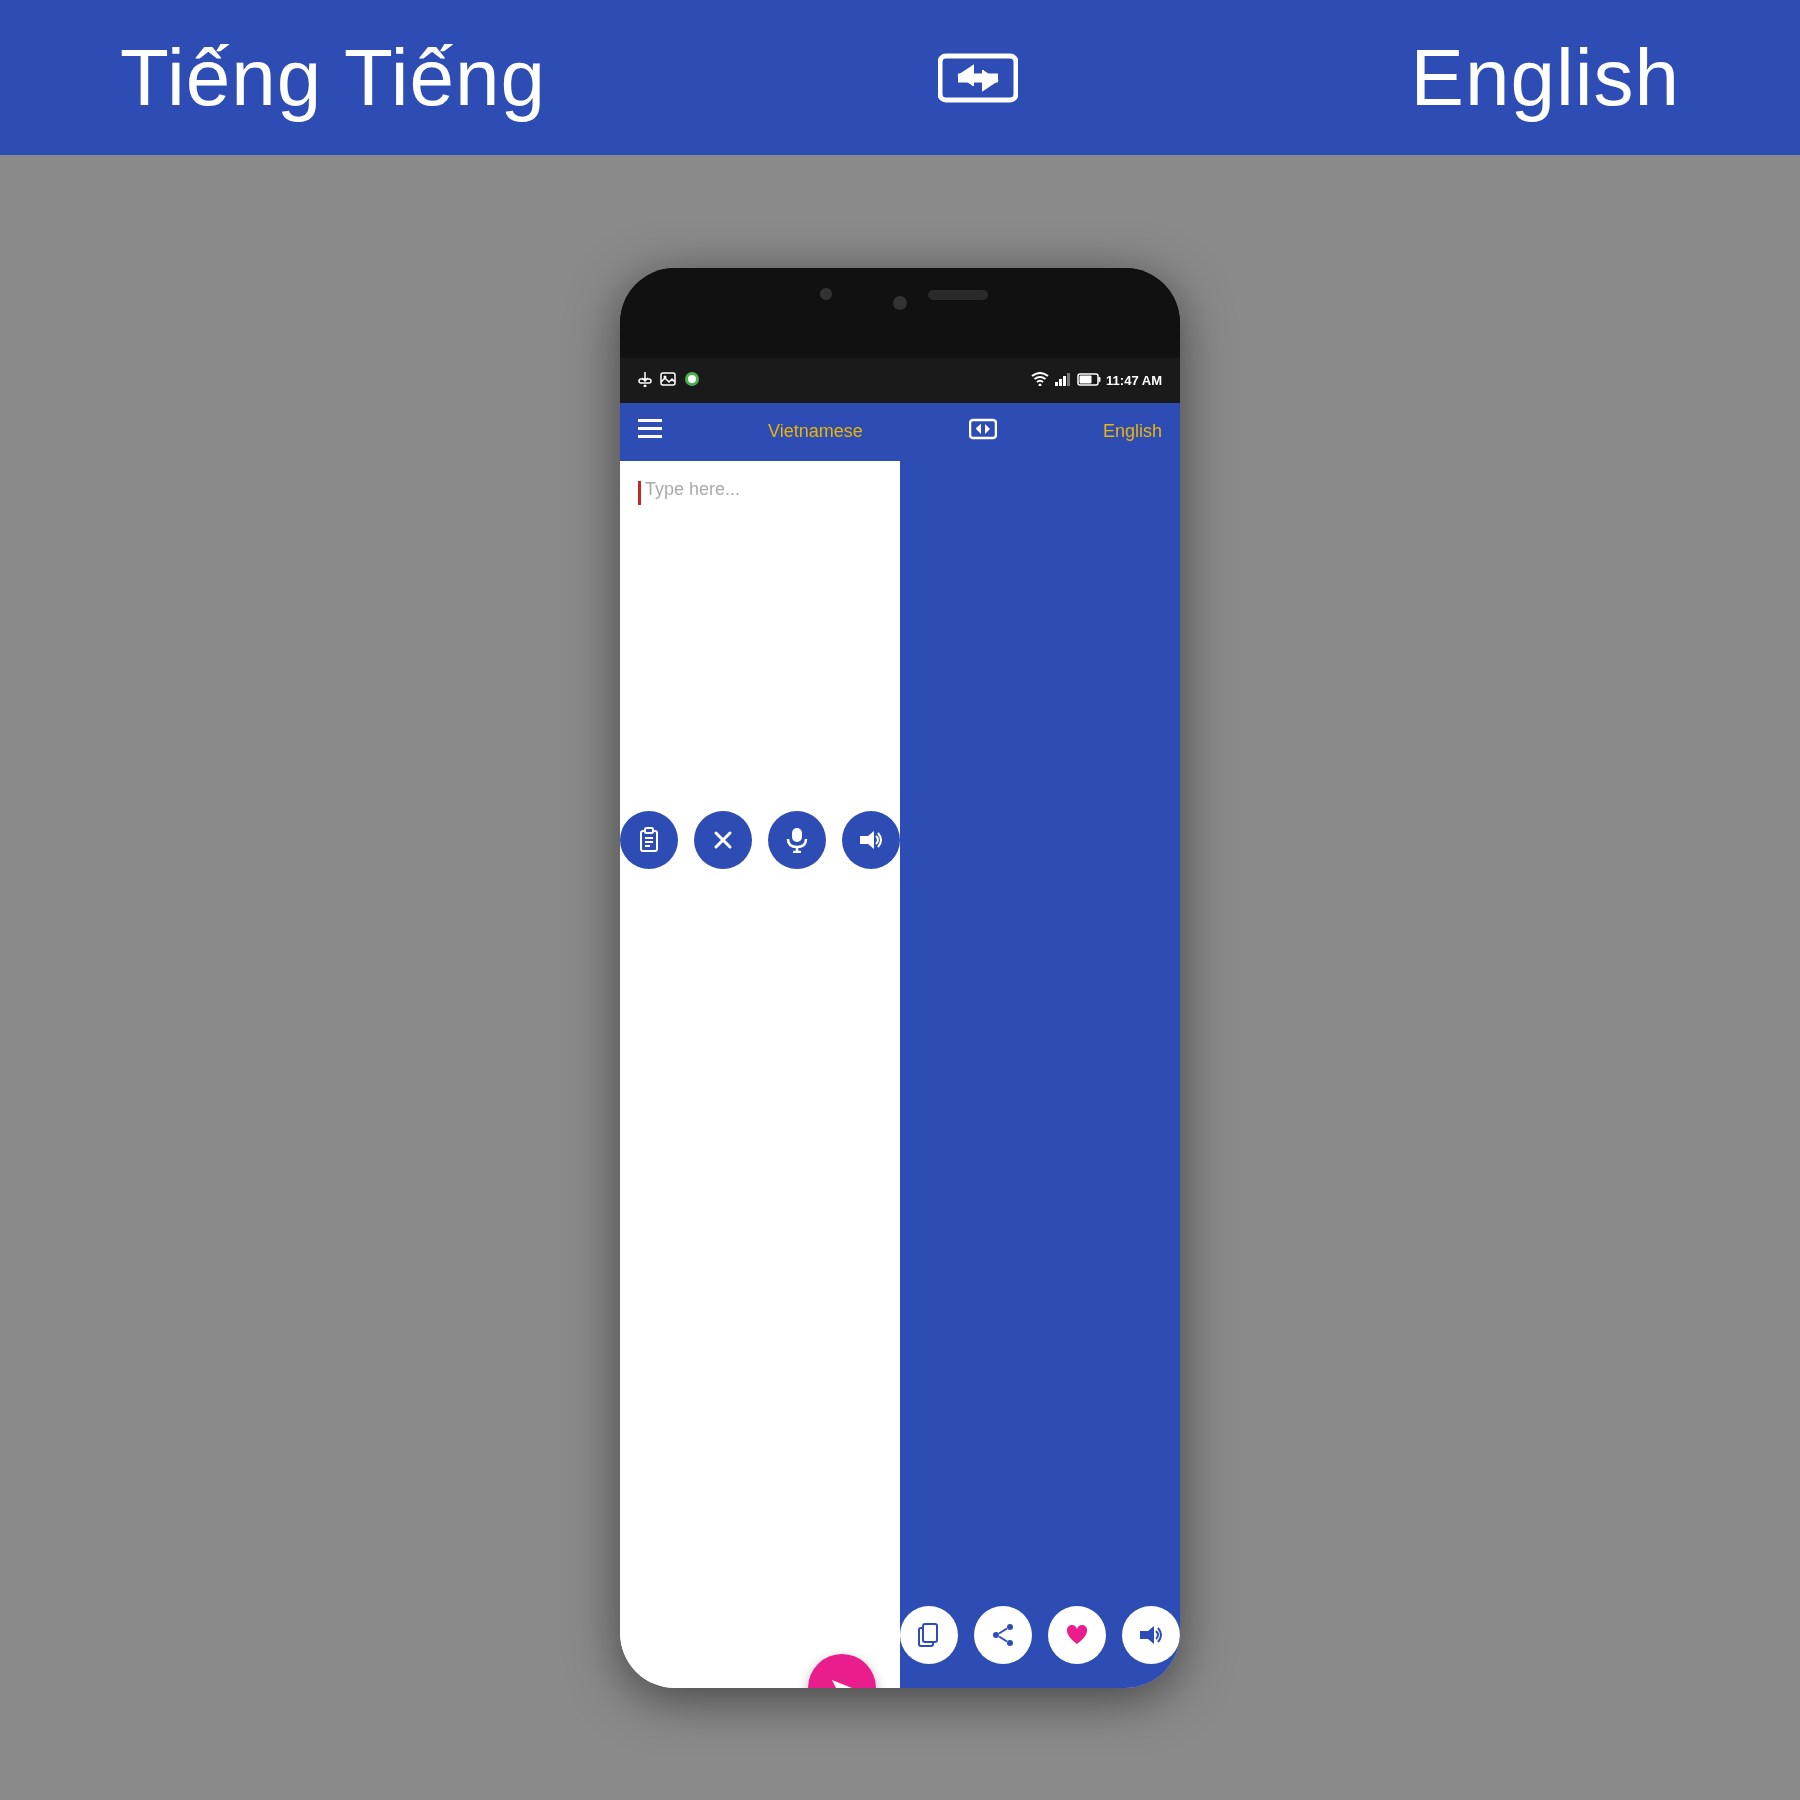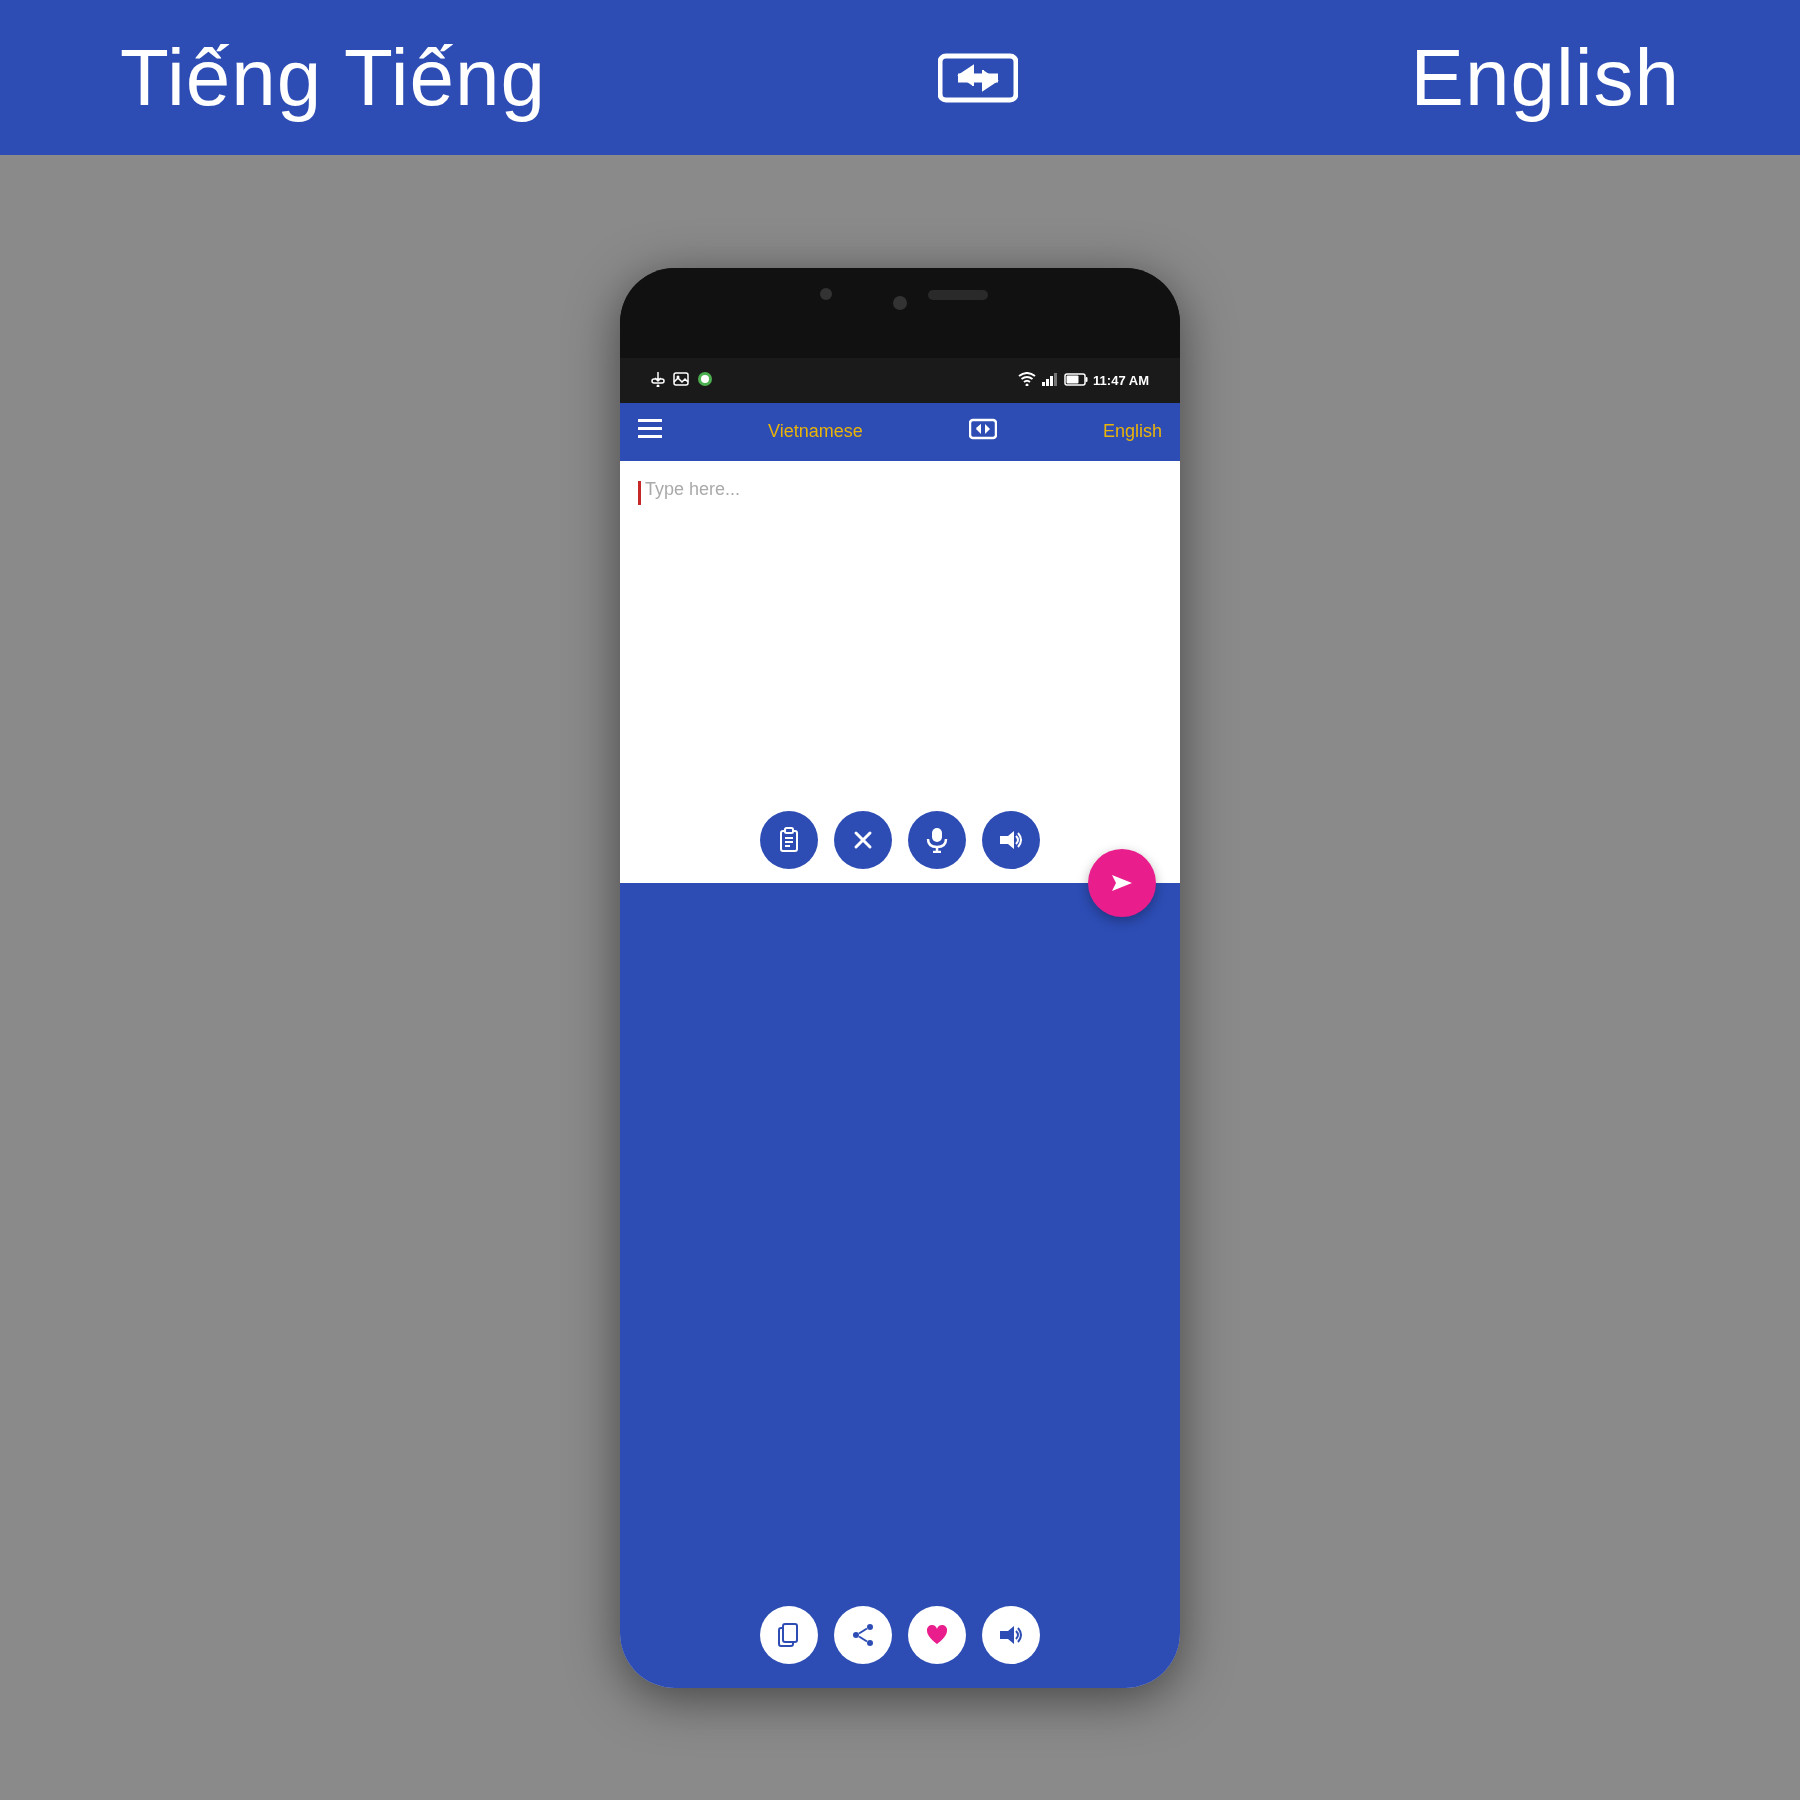--- a/index.html
+++ b/index.html
@@ -98,21 +98,21 @@
     }
 
     
     .status-bar {
       width: 100%;
       height: 45px;
       background: #1a1a1a;
       display: flex;
       align-items: center;
       justify-content: space-between;
-      padding: 0 31px;
+      padding: 0 18px;
       flex-shrink: 0;
     }
 
     .status-icons-left {
       display: flex;
       align-items: center;
       gap: 8px;
     }
 
     .status-icons-right {
@@ -167,21 +167,21 @@
     .swap-icon-small {
       color: white;
       font-size: 18px;
     }
 
     
     .screen-content {
       flex: 1;
       width: 100%;
       display: flex;
-      flex-direction: column;
+      flex-direction: row;
       background: #e8e8e8;
       overflow: hidden;
     }
 
     
     .input-area {
       background: white;
       width: 100%;
       position: relative;
       flex: 0 0 auto;

